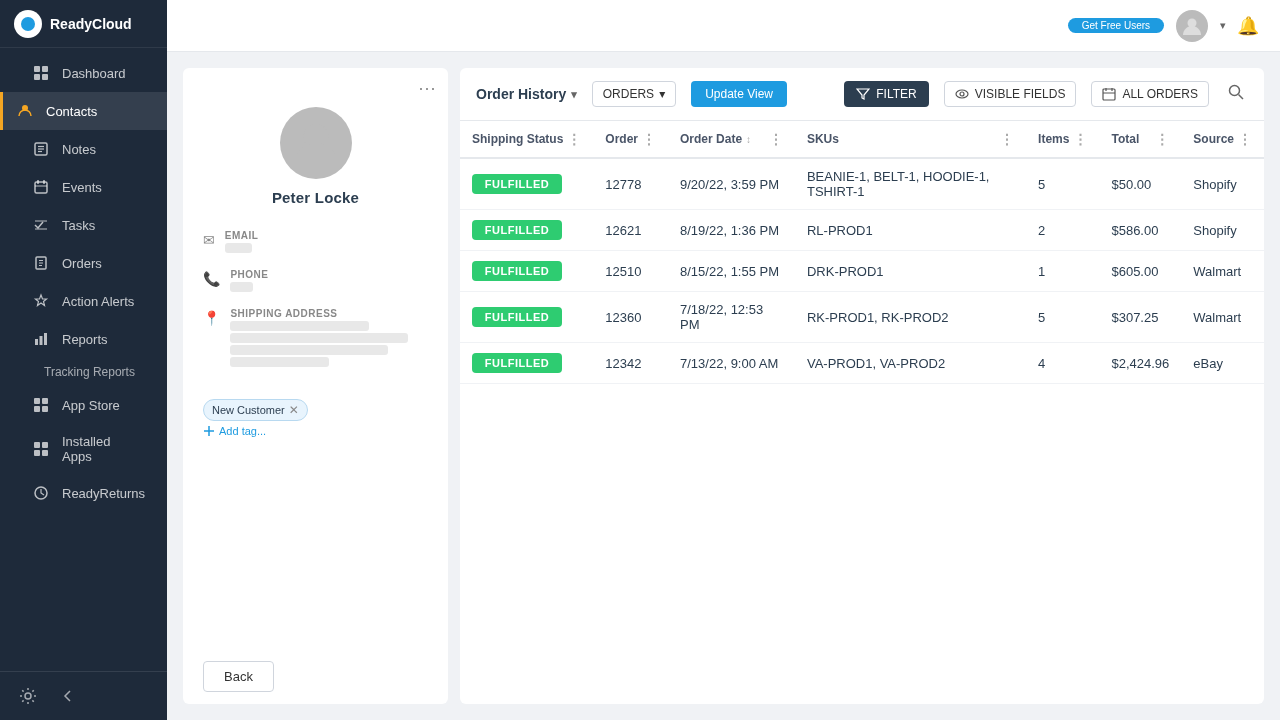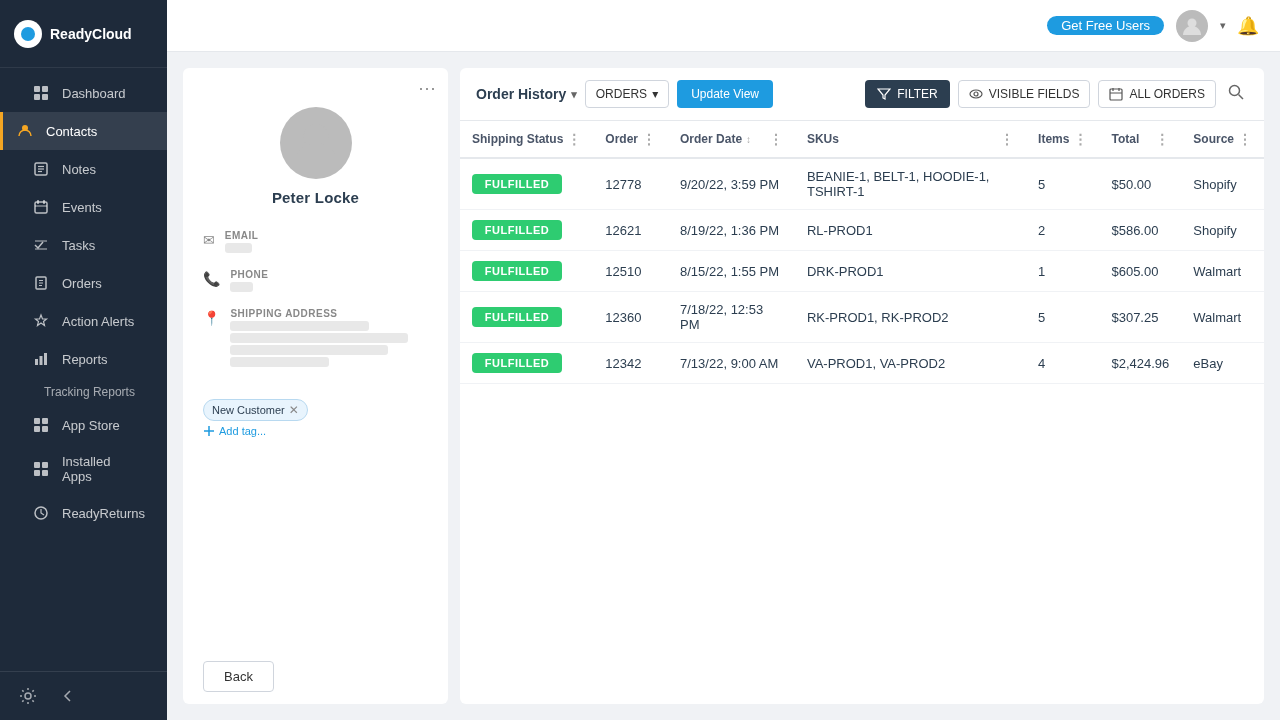--- a/index.html
+++ b/index.html
@@ -14,21 +14,21 @@
       flex-direction: column;
       height: 100%;
       flex-shrink: 0;
     }
     .sidebar-logo {
       padding: 10px 14px;
       display: flex;
       align-items: center;
       gap: 8px;
       border-bottom: 1px solid rgba(255,255,255,0.08);
-      height: 68px;
+      height: 48px;
     }
     .logo-icon {
       width: 28px; height: 28px;
       background: #fff;
       border-radius: 50%;
       display: flex; align-items: center; justify-content: center;
       flex-shrink: 0;
     }
     .logo-icon::after {
       content: '';
@@ -92,21 +92,21 @@
       padding: 0 20px;
       border-bottom: 1px solid #e5e8ec;
       gap: 12px;
     }
     .btn-get-free-users {
       background: #1e9be0;
       color: #fff;
       border: none;
       border-radius: 12px;
       padding: 2px 14px;
-      font-size: 13px;
+      font-size: 10px;
       cursor: pointer;
       font-weight: 500;
     }
     .header-avatar {
       width: 32px; height: 32px;
       border-radius: 50%;
       background: #bbb;
       overflow: hidden;
       display: flex; align-items: center; justify-content: center;
       cursor: pointer;
@@ -211,23 +211,23 @@
     
     .order-panel {
       flex: 1;
       background: #fff;
       border-radius: 6px;
       display: flex;
       flex-direction: column;
       overflow: hidden;
     }
     .order-toolbar {
-      display: flex; 
+      display: flex; align-items: center;
       padding: 12px 16px;
-      gap: 8px;
+      gap: 15px;
       border-bottom: 1px solid #e5e8ec;
       flex-wrap: wrap;
     }
     .order-history-select {
       display: flex; align-items: center; gap: 5px;
       font-size: 14px; font-weight: 600; color: #2c3e50;
       cursor: pointer;
     }
     .order-history-select .chevron { font-size: 11px; color: #666; }
     .orders-btn {

